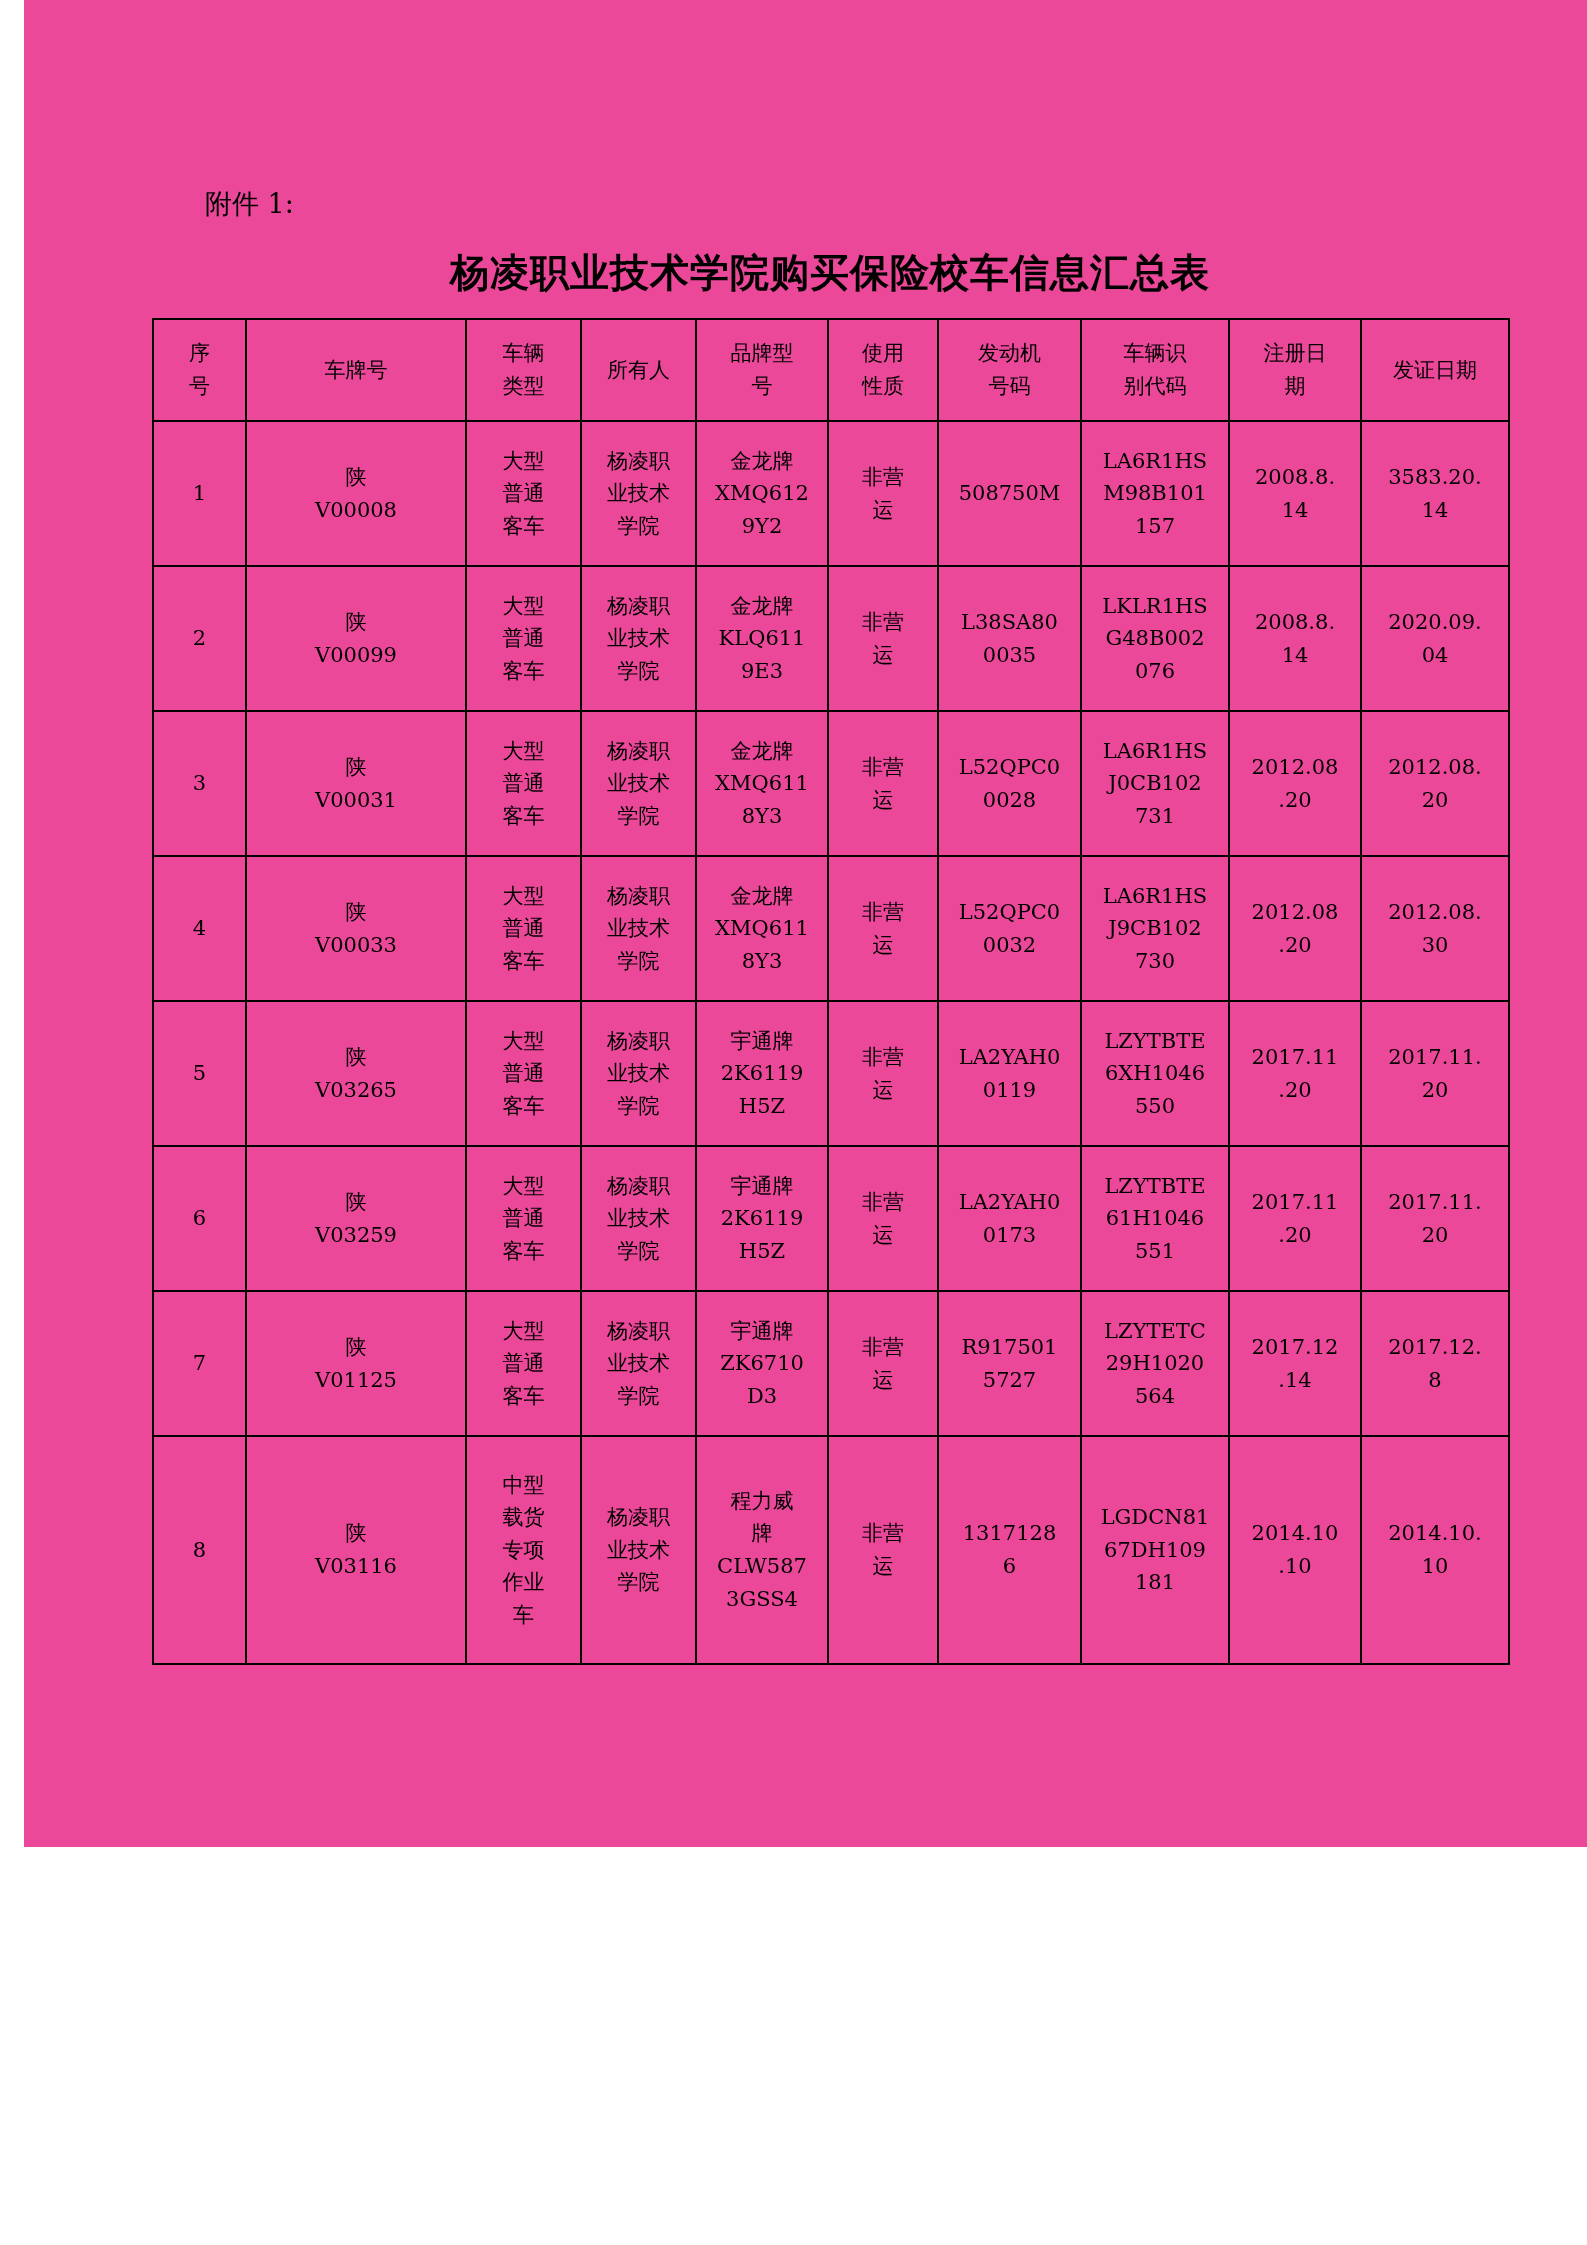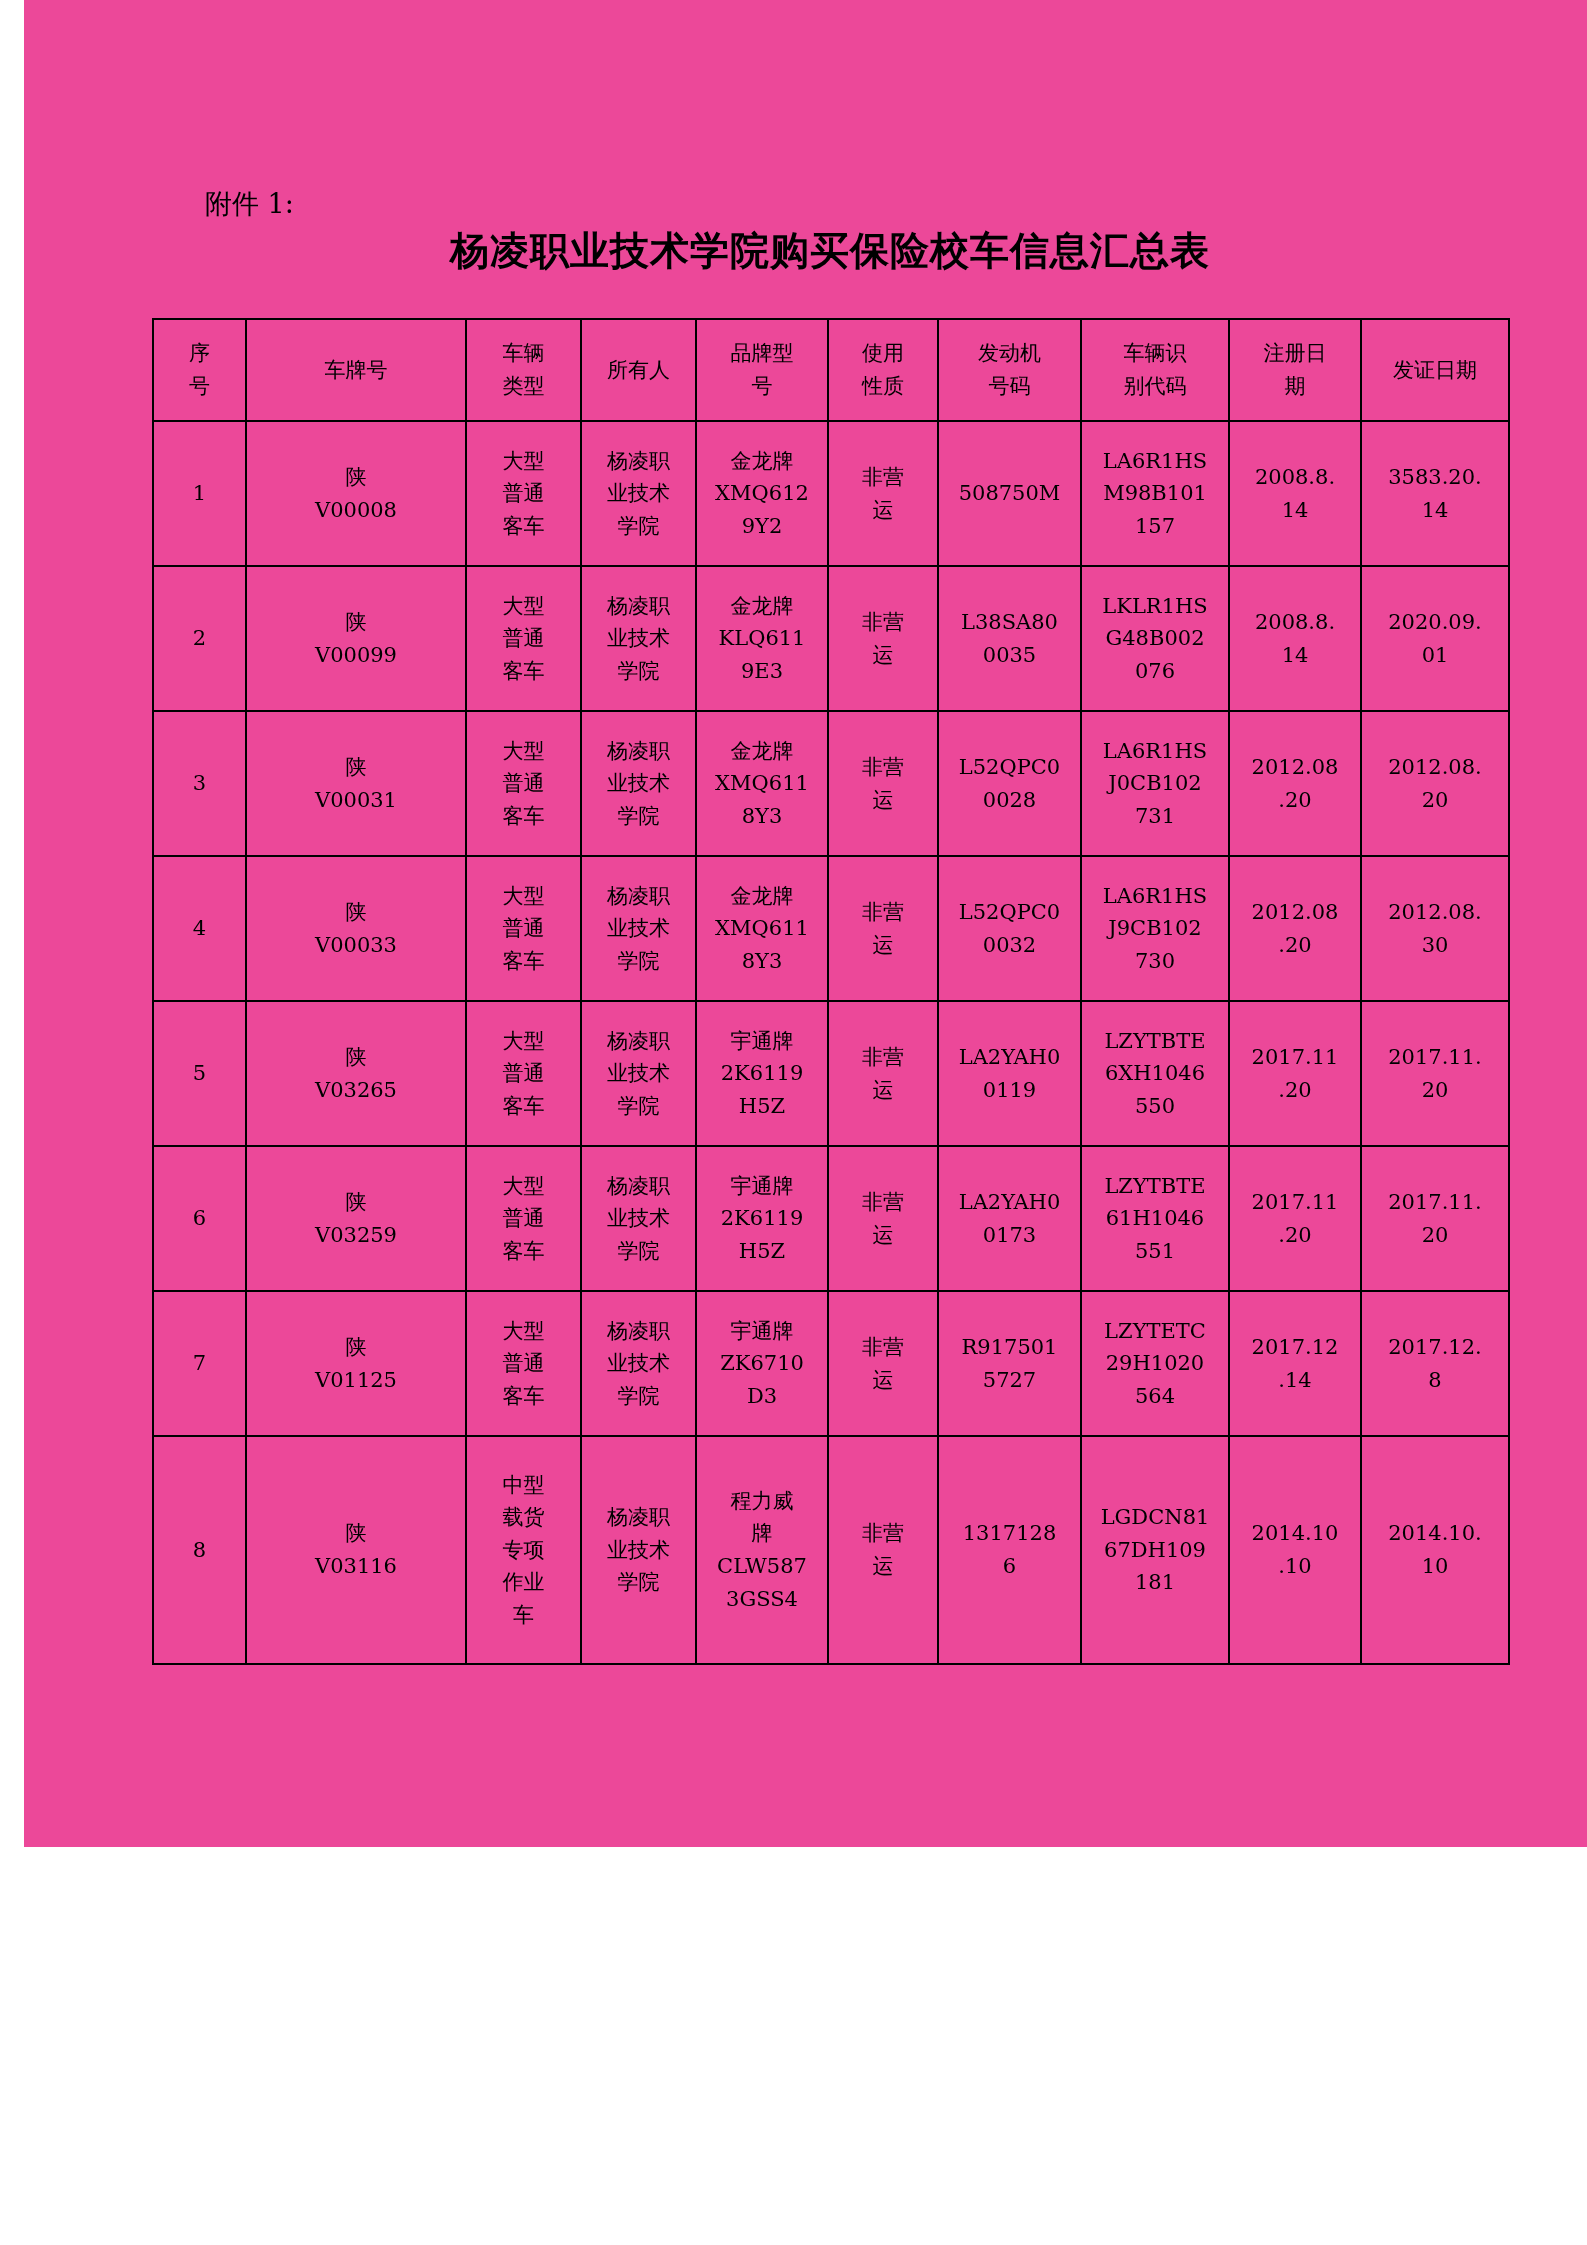--- a/index.html
+++ b/index.html
@@ -20,21 +20,21 @@
   .attachment {
     position: absolute;
     left: 181px;
     top: 188px;
     font-size: 27px;
     line-height: 1.2;
   }
   .doc-title {
     position: absolute;
     left: 128px;
-    top: 227px;
+    top: 249px;
     width: 1356px;
     text-align: center;
     font-size: 39px;
     font-weight: bold;
     letter-spacing: 1px;
     line-height: 1.2;
   }
   table.vehicle-table {
     position: absolute;
     left: 128px;
@@ -143,21 +143,21 @@
           <td>非营
 运</td>
           <td>L38SA80
 0035</td>
           <td>LKLR1HS
 G48B002
 076</td>
           <td>2008.8.
 14</td>
           <td>2020.09.
-01</td>
+04</td>
         </tr>
         <tr>
           <td>3</td>
           <td>陕
 V00031</td>
           <td>大型
 普通
 客车</td>
           <td>杨凌职
 业技术

